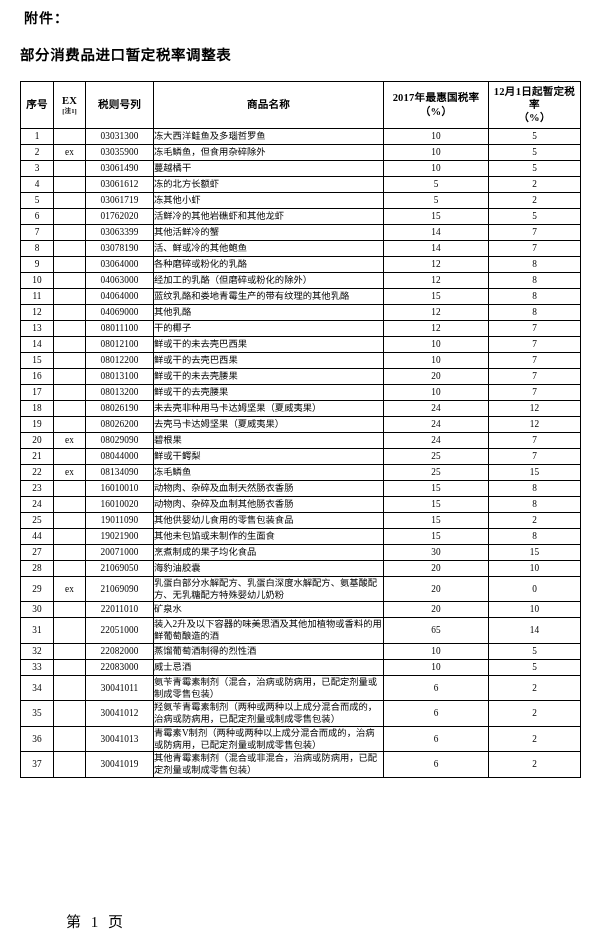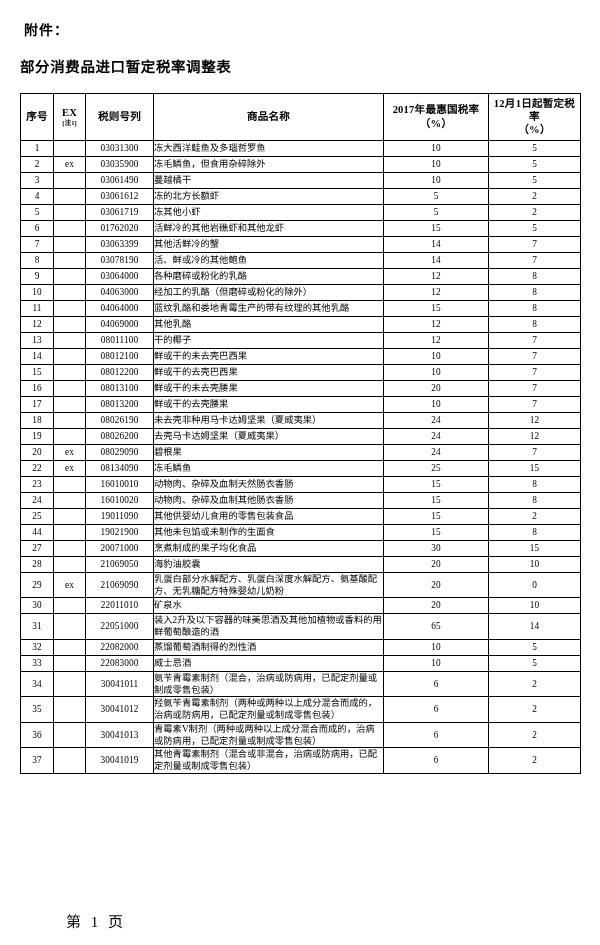--- a/index.html
+++ b/index.html
@@ -13,21 +13,21 @@
     height: 945px;
     font-family: "Liberation Serif", "DejaVu Serif", serif;
     color: #000000;
     position: relative;
     overflow: hidden;
   }
   .page {
     width: 524px;
     height: 945px;
     box-sizing: border-box;
-    padding: 12px 20px;
+    padding: 0 20px;
     position: relative;
   }
   .attachment-label {
     font-size: 14px;
     font-weight: bold;
     letter-spacing: 1px;
     padding-top: 11px;
     padding-left: 4px;
     line-height: 1.2;
   }
@@ -303,20 +303,28 @@
         </tr>
         <tr>
           <td class="c-seq-cell">20</td>
           <td class="c-ex-cell">ex</td>
           <td class="c-code-cell">08029090</td>
           <td class="c-name-cell">碧根果</td>
           <td class="c-rate-cell">24</td>
           <td class="c-rate-cell">7</td>
         </tr>
         <tr>
+          <td class="c-seq-cell">21</td>
+          <td class="c-ex-cell"></td>
+          <td class="c-code-cell">08044000</td>
+          <td class="c-name-cell">鲜或干鳄梨</td>
+          <td class="c-rate-cell">25</td>
+          <td class="c-rate-cell">7</td>
+        </tr>
+        <tr>
           <td class="c-seq-cell">22</td>
           <td class="c-ex-cell">ex</td>
           <td class="c-code-cell">08134090</td>
           <td class="c-name-cell">冻毛鳞鱼</td>
           <td class="c-rate-cell">25</td>
           <td class="c-rate-cell">15</td>
         </tr>
         <tr>
           <td class="c-seq-cell">23</td>
           <td class="c-ex-cell"></td>

